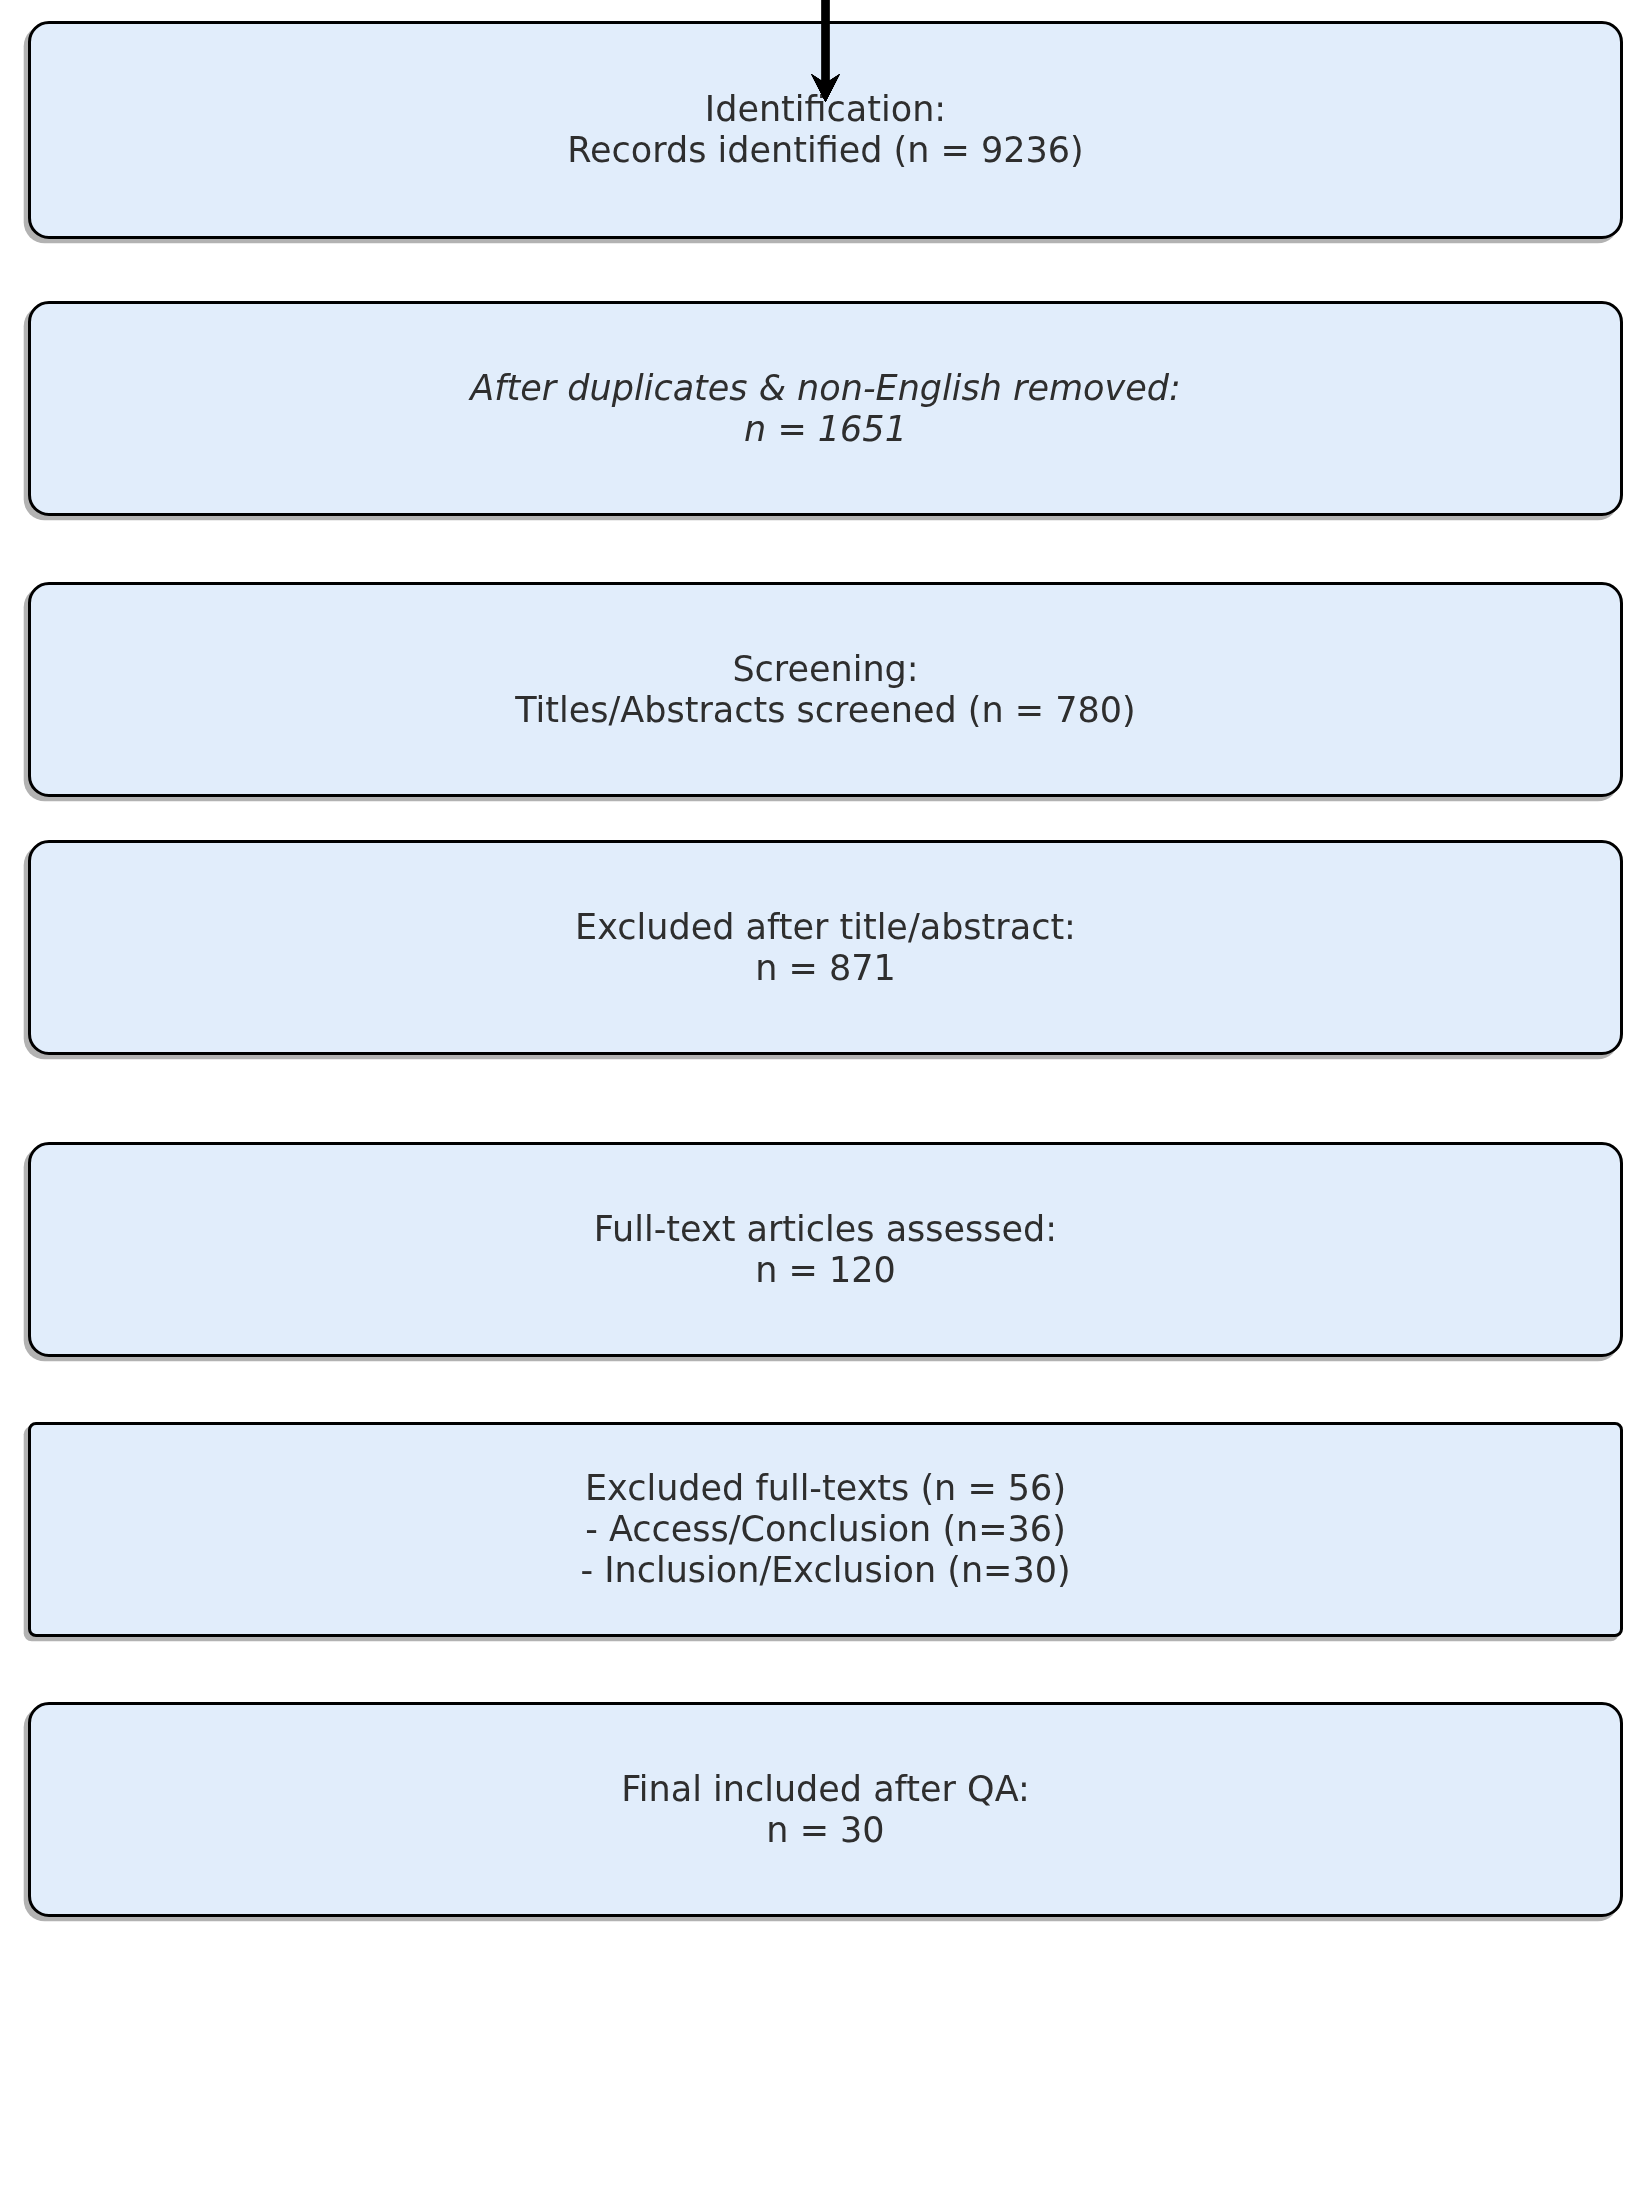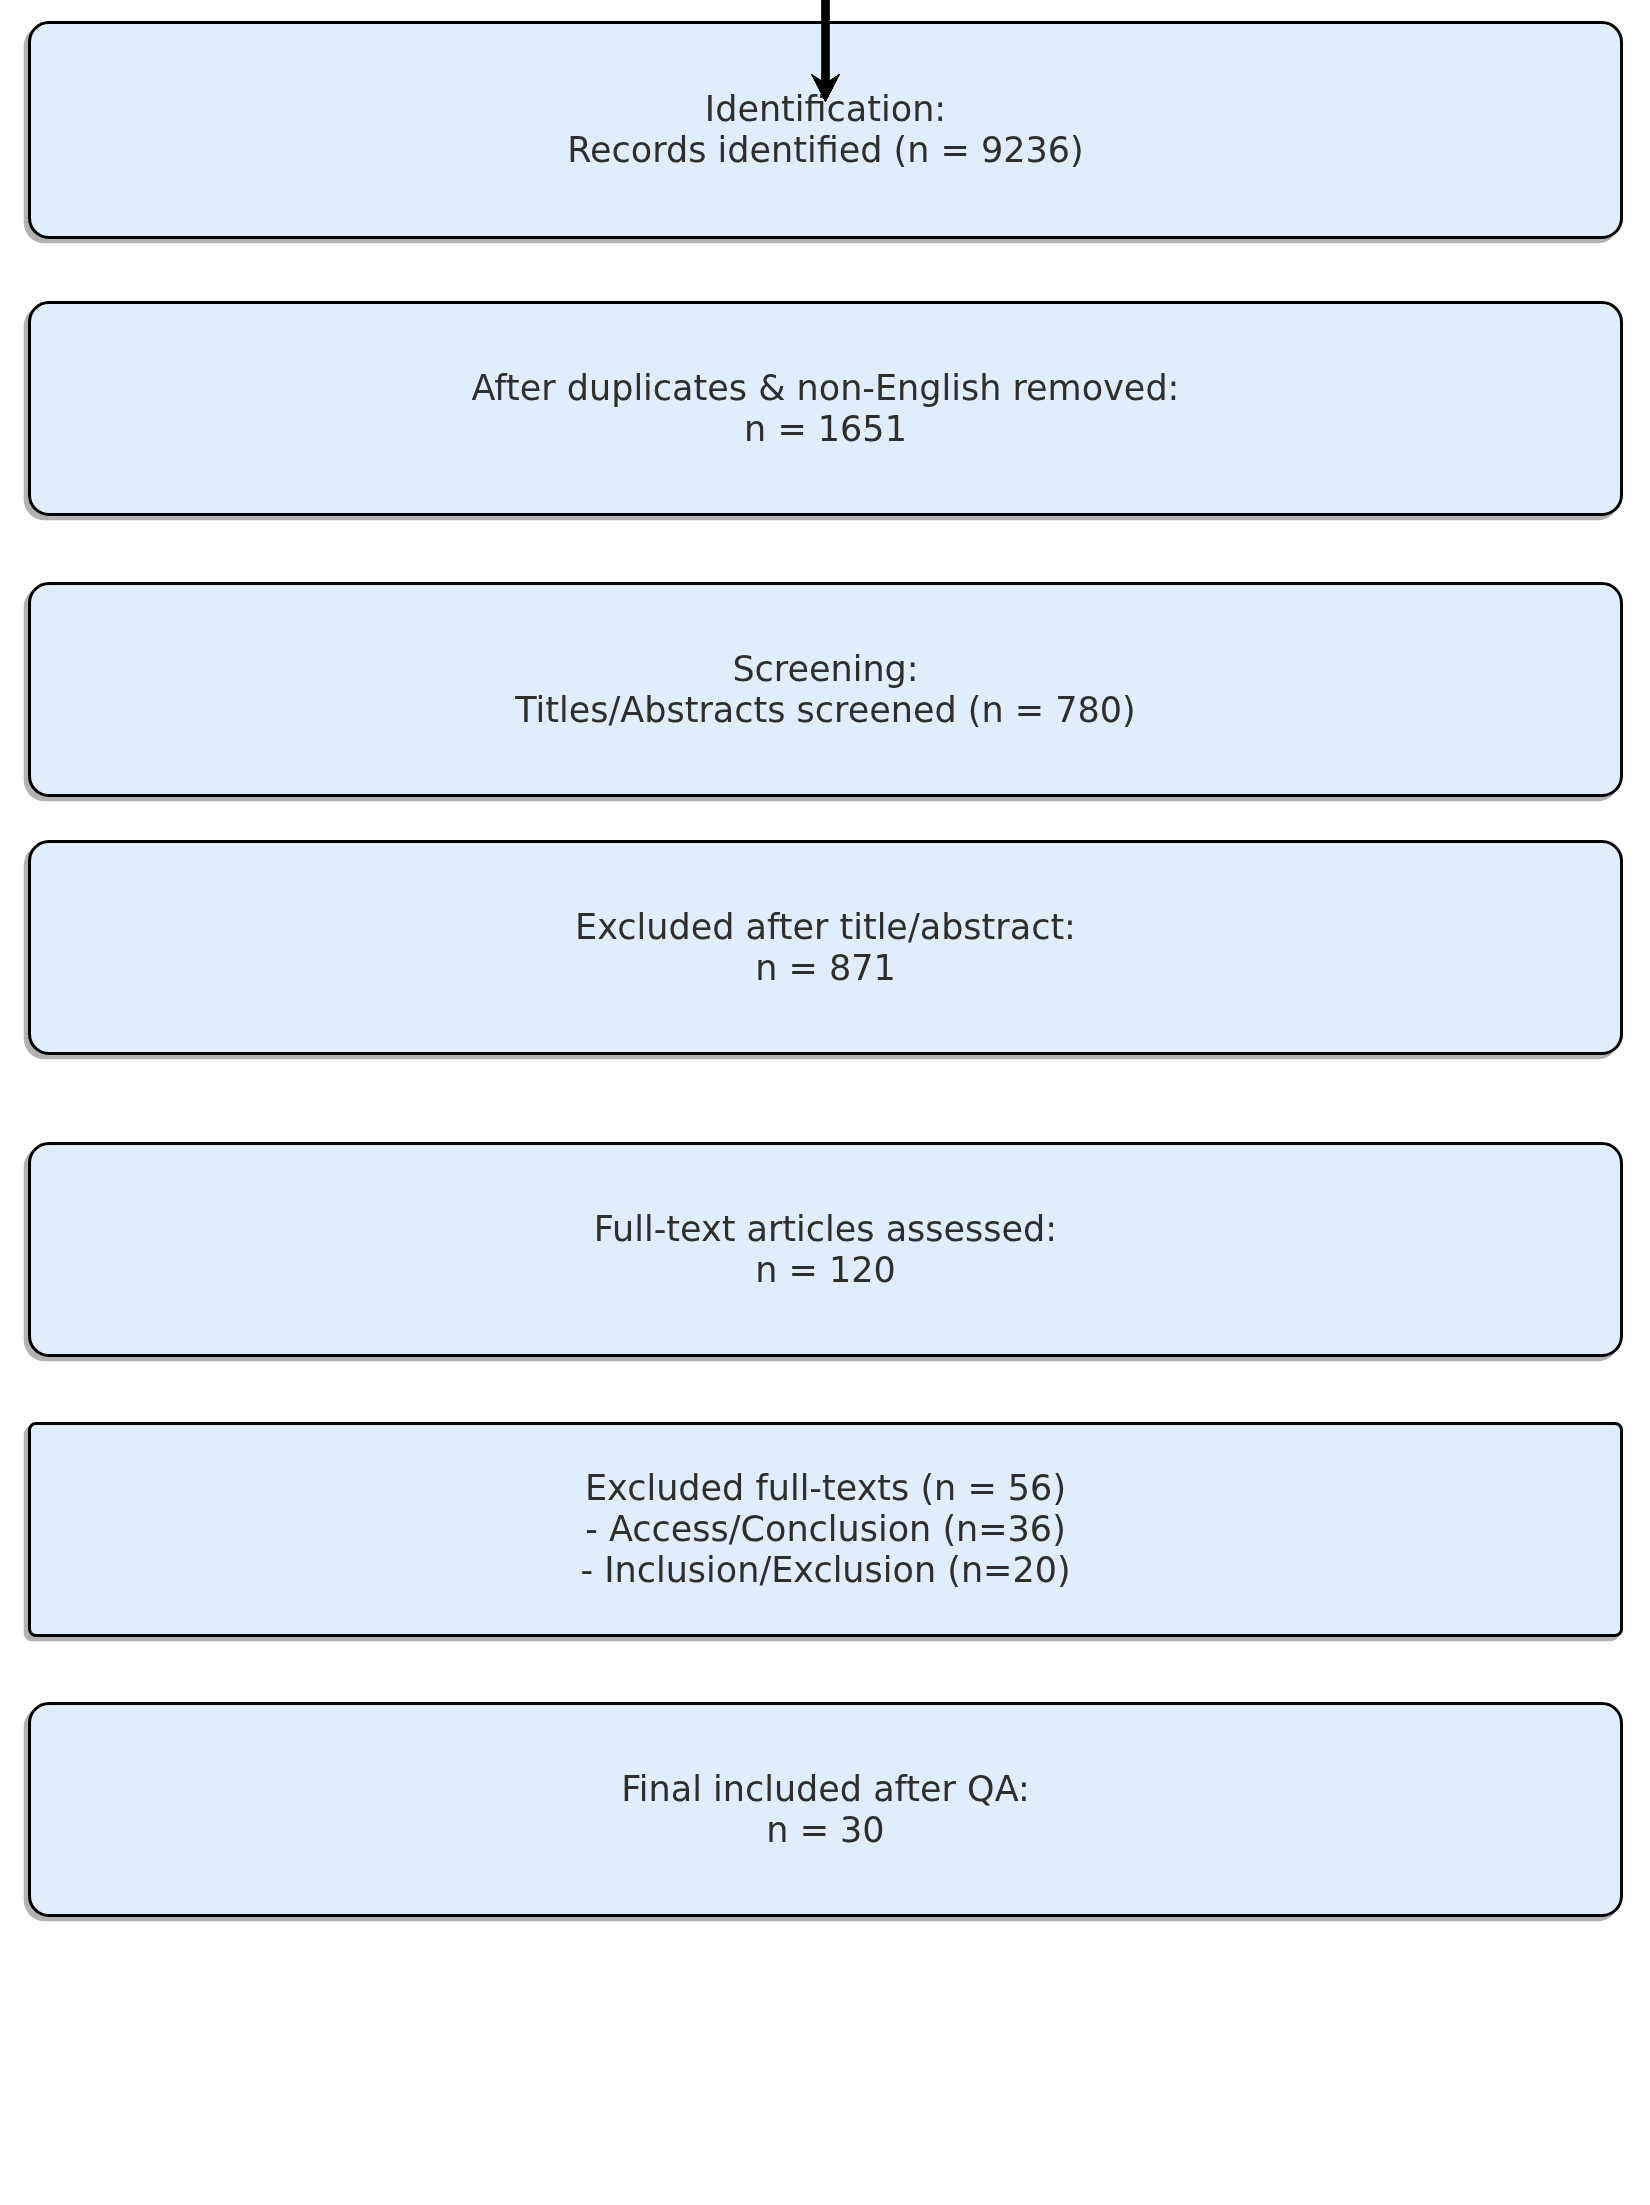--- a/index.html
+++ b/index.html
@@ -37,21 +37,21 @@
     color: #2e2e2e;
     font-size: 35px;
     line-height: 1.17;
   }
   .flow-box .line {
     display: block;
     white-space: pre;
   }
   
   .flow-box:nth-of-type(1) { top: 21px;  height: 218px; }
-  .flow-box:nth-of-type(2) { top: 301px; }
+  .flow-box:nth-of-type(2) { top: 301px; font-style: italic; }
   .flow-box:nth-of-type(3) { top: 582px; }
   .flow-box:nth-of-type(4) { top: 834px; margin-top: 6px; }
   .flow-box:nth-of-type(5) { top: 1142px; }
   .flow-box:nth-of-type(6) { top: 1422px; border-radius: 8px; }
   .flow-box:nth-of-type(7) { top: 1702px; }
   .flow-box:nth-of-type(8) { top: 1913px; text-align: center; }
 
   .arrow {
     position: absolute;
     left: 808px;
@@ -94,21 +94,21 @@
   </div>
 
   <div class="flow-box">
     <span class="line">Full-text articles assessed:</span>
     <span class="line">n = 120</span>
   </div>
 
   <div class="flow-box">
     <span class="line">Excluded full-texts (n = 56)</span>
     <span class="line">- Access/Conclusion (n=36)</span>
-    <span class="line">- Inclusion/Exclusion (n=20)</span>
+    <span class="line">- Inclusion/Exclusion (n=30)</span>
   </div>
 
 
   <div class="flow-box">
     <span class="line">Final included after QA:</span>
     <span class="line">n = 30</span>
   </div>
 
   <div class="arrow">
     <svg viewBox="0 0 56 164" xmlns="http://www.w3.org/2000/svg">

